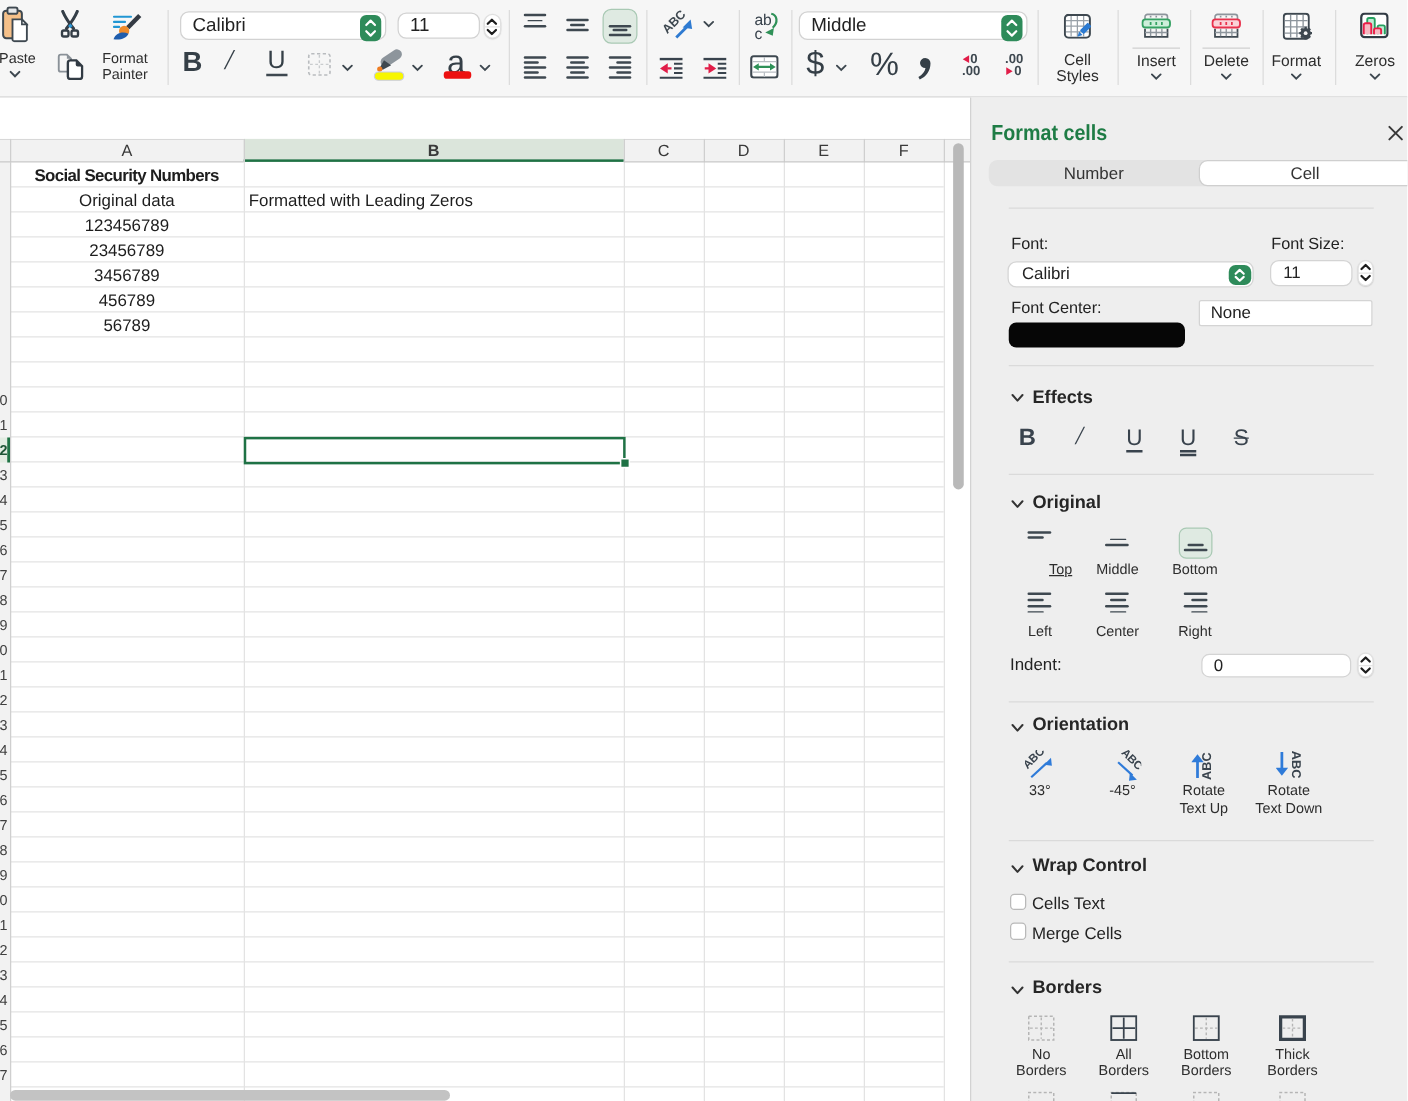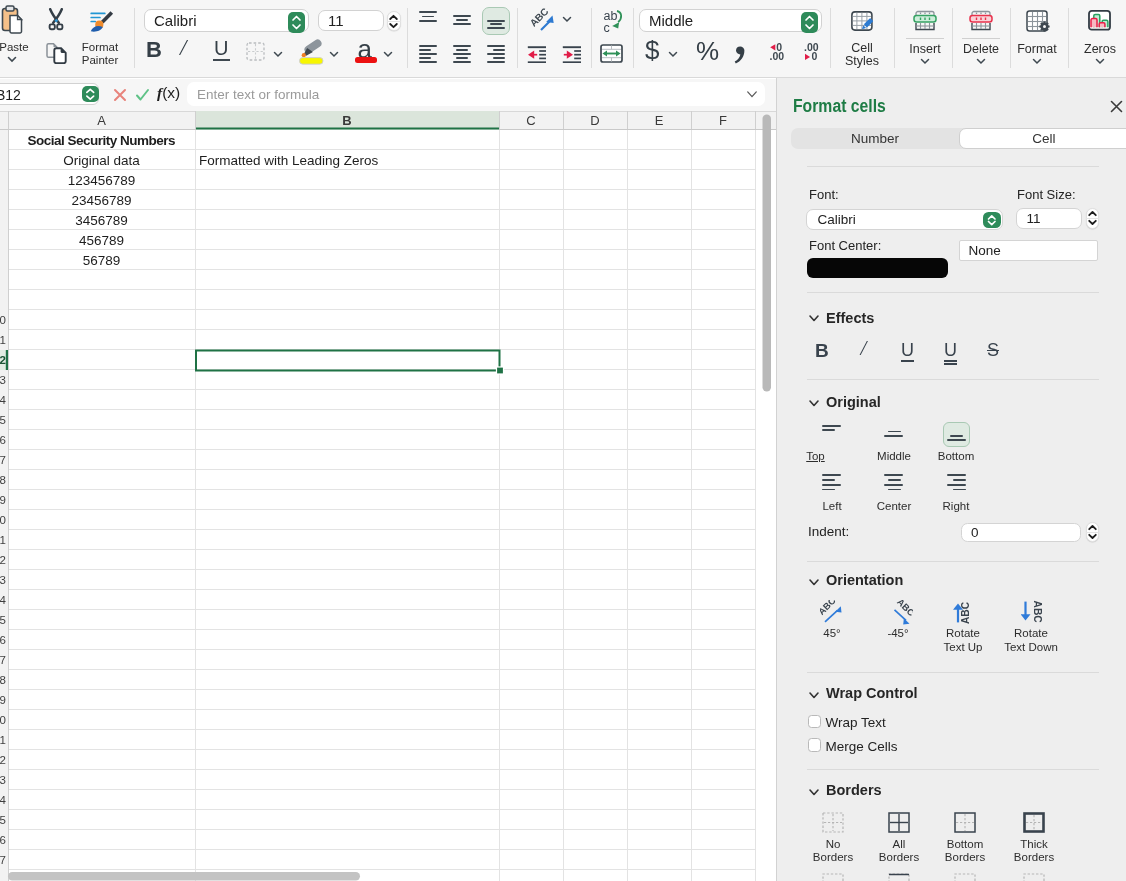--- a/index.html
+++ b/index.html
@@ -376,40 +376,20 @@
     <path d="M3 17.3 v-7.3 a1.4 1.4 0 0 1 1.4 -1.4 h3.2 a1.4 1.4 0 0 1 1.4 1.4 v7.3" fill="#f7b8c2" stroke="#ea1d48" stroke-width="1.5"></path>
     <path d="M14.1 17.3 v-5.6 a1.4 1.4 0 0 1 1.4 -1.4 h3 a1.4 1.4 0 0 1 1.4 1.4 v5.6" fill="#bfecd4" stroke="#27a060" stroke-width="1.5"></path>
     <path d="M11.2 17.3 v-3.2 a1.4 1.4 0 0 1 1.4 -1.4 h2.9 a1.4 1.4 0 0 1 1.4 1.4 v3.2" fill="#f7b8c2" stroke="#ea1d48" stroke-width="1.5"></path>
   </svg>
   <div class="lbl2" style="left:1074px;top:42px;width:52px;">Zeros</div>
   <div class="chev" style="left:1095px;top:57px">
         <svg width="10" height="9" viewBox="0 0 10 9">
           <path d="M1.5 2.5 L5 6 L8.5 2.5" fill="none" stroke="#3e4850" stroke-width="1.5" stroke-linecap="round"></path>
         </svg>
       </div>
-</div>
-<div class="fbar" id="fbar">
-  <div class="abs" style="left:-12px;top:4px;width:111px;height:21.5px;background:#fff;border:1px solid #d2d2d2;border-radius:6px;"></div>
-  <div class="abs" style="left:-4px;top:7.5px;font-size:14px;color:#1d1d1d;">B12</div>
-  <div class="gstep" style="left:82px;top:6.5px;width:16.5px;height:16.5px;border-radius:5px;"><svg width="16.5" height="16.5" viewBox="0 0 17 17">
-          <path d="M5 6.6 L8.5 3.4 L12 6.6" fill="none" stroke="#fff" stroke-width="1.7" stroke-linecap="round" stroke-linejoin="round"></path>
-          <path d="M5 10.4 L8.5 13.6 L12 10.4" fill="none" stroke="#fff" stroke-width="1.7" stroke-linecap="round" stroke-linejoin="round"></path>
-        </svg></div>
-  <svg class="abs" style="left:113px;top:8.5px" width="14" height="14" viewBox="0 0 14 14">
-        <path d="M2 2 L12 12 M12 2 L2 12" stroke="#e8837b" stroke-width="2" stroke-linecap="round"></path>
-      </svg>
-  <svg class="abs" style="left:135px;top:8.5px" width="15" height="14" viewBox="0 0 15 14">
-        <path d="M2 7.5 L5.5 11.5 L13 2" fill="none" stroke="#5fc287" stroke-width="2" stroke-linecap="round" stroke-linejoin="round"></path>
-      </svg>
-  <div class="abs" style="left:157px;top:5px;font-size:15.5px;color:#1d1d1d;"><i style="font-family:'Liberation Serif',serif;font-weight:bold;">f</i>(x)</div>
-  <div class="abs" style="left:187px;top:2.5px;width:578px;height:24px;background:#fff;border-radius:7px;"></div>
-  <div class="abs" style="left:197px;top:8px;font-size:13.5px;color:#9a9a9a;">Enter text or formula</div>
-  <svg class="abs" style="left:745.5px;top:11px" width="12" height="9" viewBox="0 0 14 10">
-        <path d="M2 2 L7 7.5 L12 2" fill="none" stroke="#5a5a5a" stroke-width="1.5" stroke-linecap="round"></path>
-      </svg>
 </div>
 <svg class="abs" id="sheet" style="left:0; top:111px;" width="778" height="770" font-family="Liberation Sans, sans-serif">
 <rect x="0" y="0" width="778" height="770" fill="#fff"></rect>
 <rect x="0" y="0" width="776" height="18.5" fill="#f2f2f2"></rect>
       <line x1="0" y1="0.5" x2="776" y2="0.5" stroke="#d8d8d8" stroke-width="1"></line>
 <rect x="195" y="0" width="304" height="18.5" fill="#dbe5db"></rect>
 <rect x="195" y="16.5" width="304" height="2" fill="#1f7245"></rect>
 <rect x="0" y="18.5" width="8" height="751.5" fill="#f2f2f2"></rect>
 <rect x="0" y="239" width="8" height="20" fill="#e2ecE2"></rect>
 <rect x="5.8" y="239" width="2.7" height="20" fill="#1f7245"></rect>
@@ -579,21 +559,21 @@
         <div style="left:0;top:6.3px;width:13px;"></div>
   </div>
   <div class="alico" style="left:107.5px;top:345px;width:19px;height:21px;">
     <div style="left:3.5px;top:7.5px;width:13px;"></div>
         <div style="left:0;top:11.8px;width:19px;"></div>
   </div>
   <div class="alico" style="left:170px;top:345px;width:19px;height:21px;">
     <div style="left:3.5px;top:12px;width:13px;"></div>
         <div style="left:0;top:16.3px;width:19px;"></div>
   </div>
-  <div class="slab" style="left:14px;top:371.5px;width:50px;text-decoration:underline;">Top</div>
+  <div class="slab" style="left:47px;top:371.5px;width:50px;text-decoration:underline;">Top</div>
   <div class="slab" style="left:92.5px;top:371.5px;width:50px;">Middle</div>
   <div class="slab" style="left:154.5px;top:371.5px;width:50px;">Bottom</div>
   <div class="alico" style="left:45.5px;top:395px;width:19px;height:22px;">
     <div style="left:0;top:1px;width:19px;"></div>
         <div style="left:0;top:5.9px;width:13px;"></div>
     <div style="left:0;top:10.8px;width:19px;"></div>
         <div style="left:0;top:15.7px;width:13px;"></div>
   </div>
   <div class="alico" style="left:107.5px;top:395px;width:19px;height:22px;">
     <div style="left:0;top:1px;width:19px;"></div>
@@ -626,21 +606,21 @@
         <svg width="12" height="12" viewBox="0 0 12 12">
           <path d="M2 4 L6 8.5 L10 4" fill="none" stroke="#333" stroke-width="1.6" stroke-linecap="round" stroke-linejoin="round"></path>
         </svg>
       </svg>
   <div class="sect" style="left:49.5px;top:494px;">Orientation</div>
   <svg class="abs" style="left:43.5px;top:522px" width="24" height="26" viewBox="0 0 24 26">
     <text transform="rotate(-45 2 15.5)" x="2" y="15.5" font-size="9.2" font-weight="bold" fill="#39434d" font-family="Liberation Sans">ABC</text>
     <line x1="5" y1="21.8" x2="17.5" y2="10.3" stroke="#2f7bd9" stroke-width="1.7"></line>
     <path d="M20.8 6.2 l0.7 6.3 l-6.3 -0.7 Z" fill="#2f7bd9"></path>
   </svg>
-  <div class="slab" style="left:30.5px;top:549px;width:50px;">45°</div>
+  <div class="slab" style="left:30.5px;top:549px;width:50px;">33°</div>
   <svg class="abs" style="left:112.5px;top:522px" width="24" height="26" viewBox="0 0 24 26">
     <text transform="rotate(45 7.5 2.5)" x="7.5" y="2.5" font-size="9.2" font-weight="bold" fill="#39434d" font-family="Liberation Sans">ABC</text>
     <line x1="5.5" y1="9.8" x2="17" y2="20.3" stroke="#2f7bd9" stroke-width="1.7"></line>
     <path d="M20.5 23.8 l-6.3 0.7 l0.7 -6.3 Z" fill="#2f7bd9"></path>
   </svg>
   <div class="slab" style="left:96.5px;top:549px;width:50px;">-45°</div>
   <svg class="abs" style="left:176.5px;top:521px" width="22" height="26" viewBox="0 0 22 26">
     <text transform="rotate(-90 15.6 25)" x="15.6" y="25" font-size="10.2" font-weight="bold" fill="#39434d" font-family="Liberation Sans">ABC</text>
     <line x1="5" y1="23.4" x2="5" y2="10" stroke="#2f7bd9" stroke-width="2.2"></line>
     <path d="M5 4.4 l5 6.4 h-10 Z" fill="#2f7bd9"></path>
@@ -656,21 +636,21 @@
   <div class="slab" style="left:219.5px;top:563px;width:70px;">Text Down</div>
   <div class="hdiv" style="top:594px;"></div>
 
   <svg class="schev" style="left:31.5px;top:611px">
         <svg width="12" height="12" viewBox="0 0 12 12">
           <path d="M2 4 L6 8.5 L10 4" fill="none" stroke="#333" stroke-width="1.6" stroke-linecap="round" stroke-linejoin="round"></path>
         </svg>
       </svg>
   <div class="sect" style="left:49.5px;top:607px;">Wrap Control</div>
   <div class="cbox" style="left:31px;top:636.5px;"></div>
-  <div class="plab" style="left:49px;top:637px;font-size:13.5px;">Wrap Text</div>
+  <div class="plab" style="left:49px;top:637px;font-size:13.5px;">Cells Text</div>
   <div class="cbox" style="left:31px;top:660px;"></div>
   <div class="plab" style="left:49px;top:660.5px;font-size:13.5px;">Merge Cells</div>
   <div class="hdiv" style="top:691px;"></div>
 
   <svg class="schev" style="left:31.5px;top:708px">
         <svg width="12" height="12" viewBox="0 0 12 12">
           <path d="M2 4 L6 8.5 L10 4" fill="none" stroke="#333" stroke-width="1.6" stroke-linecap="round" stroke-linejoin="round"></path>
         </svg>
       </svg>
   <div class="sect" style="left:49.5px;top:704px;">Borders</div>

